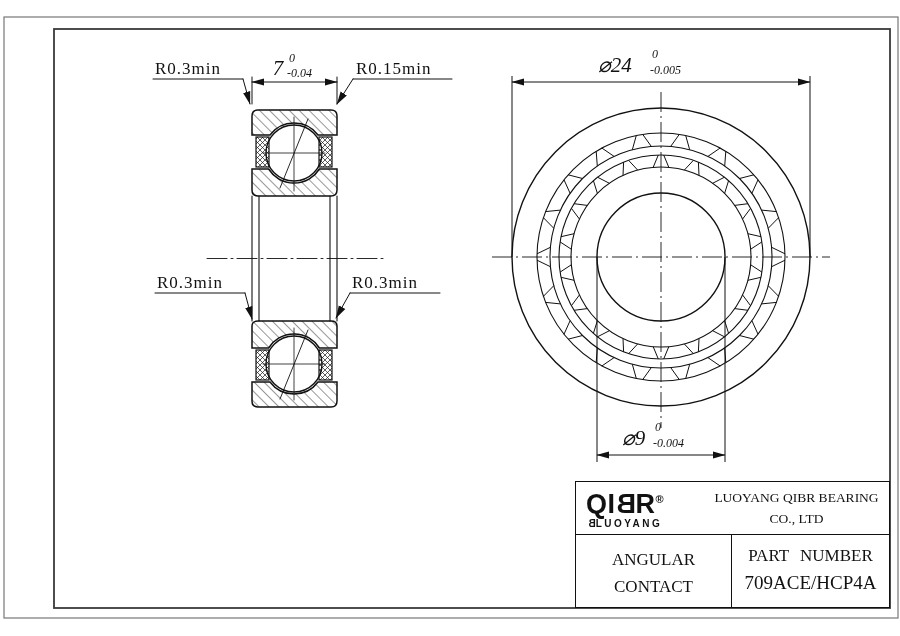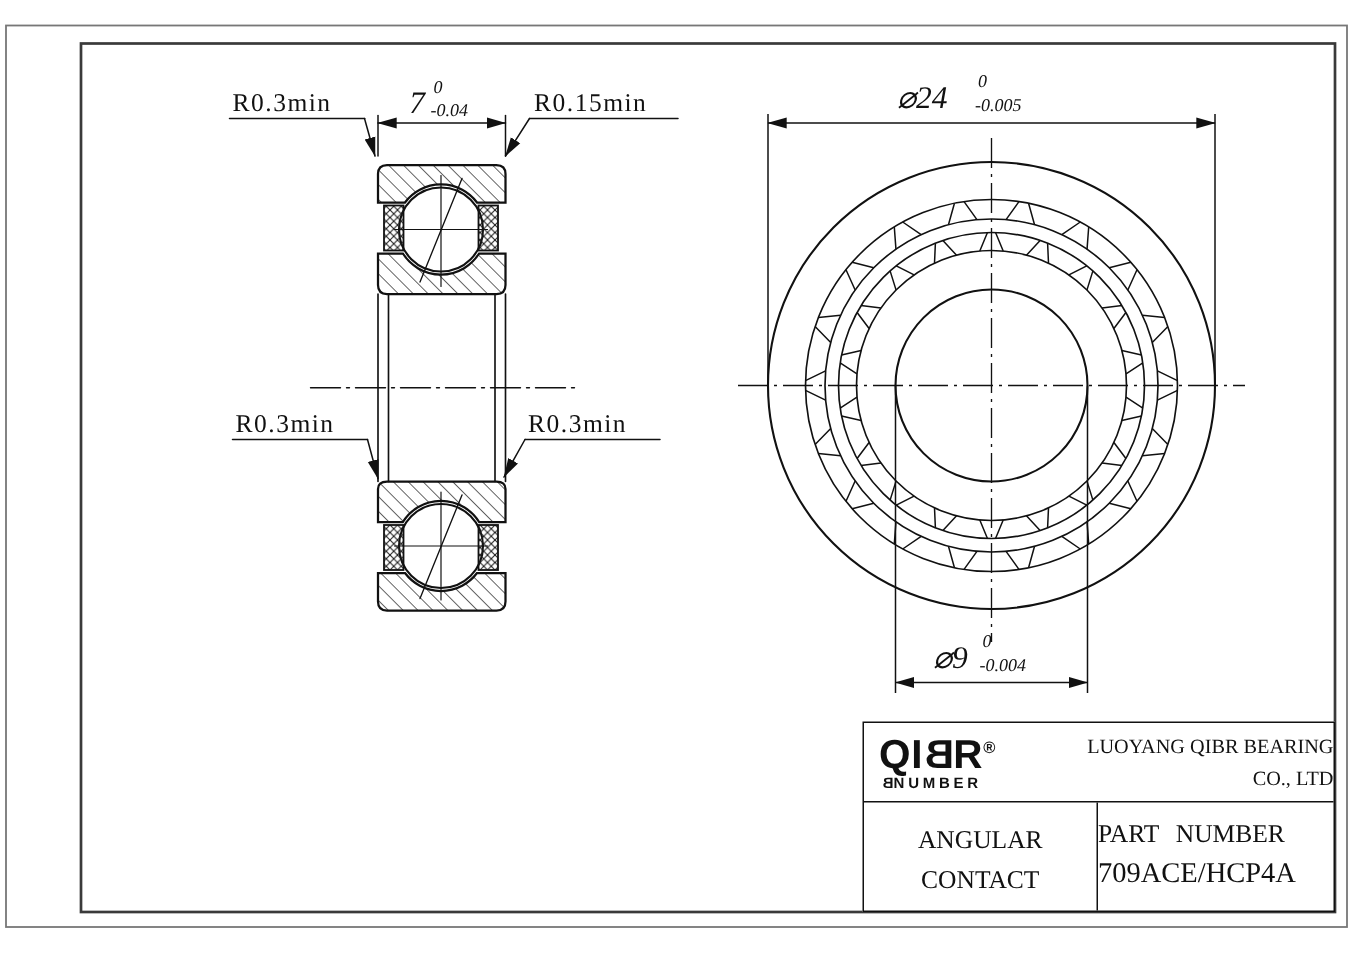--- a/index.html
+++ b/index.html
@@ -14,25 +14,25 @@
   .title-block{position:absolute;left:575px;top:481px;width:315px;height:127px;
                border:1.6px solid #111;box-sizing:border-box;background:#fff;}
   .tb-top{height:53px;border-bottom:1.6px solid #111;display:flex;box-sizing:border-box;}
   .tb-logo{width:128px;padding:4px 0 0 10px;box-sizing:border-box;}
   .logo-main{font-family:"Liberation Sans",sans-serif;font-weight:bold;font-size:27px;
              line-height:26px;letter-spacing:0.5px;}
   .logo-main sup{font-size:11px;}
   .logo-sub{font-family:"Liberation Sans",sans-serif;font-weight:bold;font-size:10px;
             letter-spacing:2.5px;margin-top:1px;}
   .mirror{display:inline-block;transform:scaleX(-1);}
-  .tb-company{flex:1;text-align:right;padding-top:5px;font-size:13.5px;line-height:21px;}
+  .tb-company{flex:1;text-align:center;padding-top:5px;font-size:13.5px;line-height:21px;}
   .tb-bottom{display:flex;height:72px;box-sizing:border-box;}
   .tb-product{width:156px;border-right:1.6px solid #111;box-sizing:border-box;
               text-align:center;font-size:17px;padding-top:11px;line-height:27px;}
-  .tb-part{flex:1;padding-top:9px;}
+  .tb-part{flex:1;text-align:center;padding-top:9px;}
   .part-label{font-size:17px;word-spacing:7px;line-height:24px;}
   .part-number{font-size:19px;line-height:30px;}
 </style>
 </head>
 <body>
 
 <div class="page">
 
 <svg width="900" height="636" viewBox="0 0 900 636">
   <defs>
@@ -143,21 +143,21 @@
     <text class="dimtxt" x="622" y="445">⌀9</text>
     <text class="toltxt" x="655" y="431">0</text>
     <text class="toltxt" x="653" y="447">-0.004</text>
   </g>
 </svg>
 
 <div class="title-block">
   <div class="tb-top">
     <div class="tb-logo">
       <div class="logo-main"><span>QI</span><span class="mirror">B</span><span>R</span><sup>®</sup></div>
-      <div class="logo-sub"><span class="mirror">B</span><span>NUMBER</span></div>
+      <div class="logo-sub"><span class="mirror">B</span><span>LUOYANG</span></div>
     </div>
     <div class="tb-company">
       <div>LUOYANG QIBR BEARING CO., LTD</div>
     </div>
   </div>
   <div class="tb-bottom">
     <div class="tb-product">
       <div>ANGULAR CONTACT</div>
     </div>
     <div class="tb-part">

